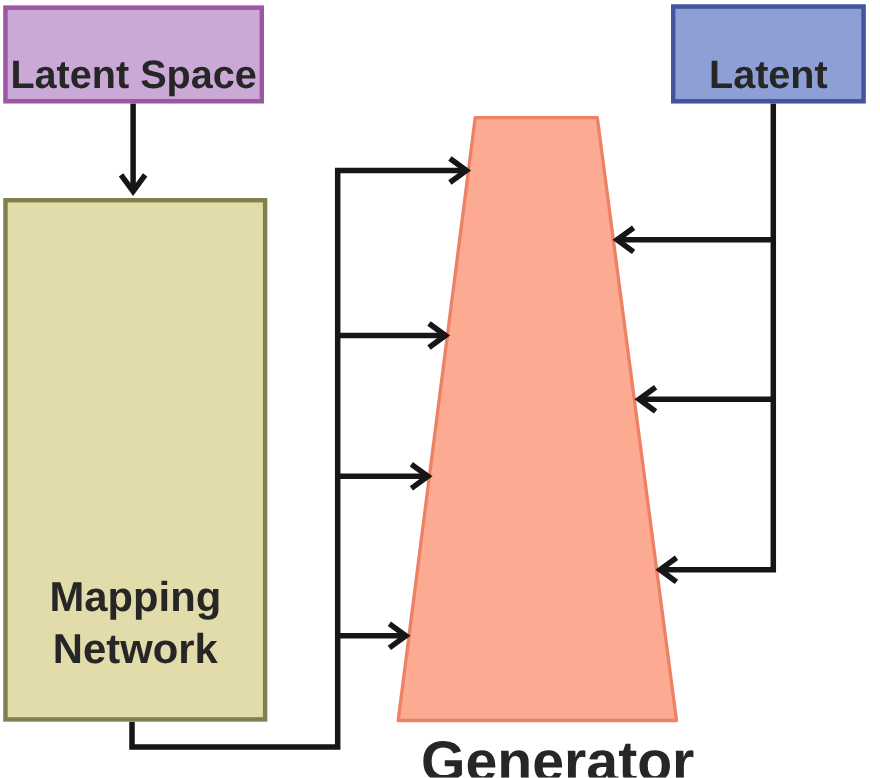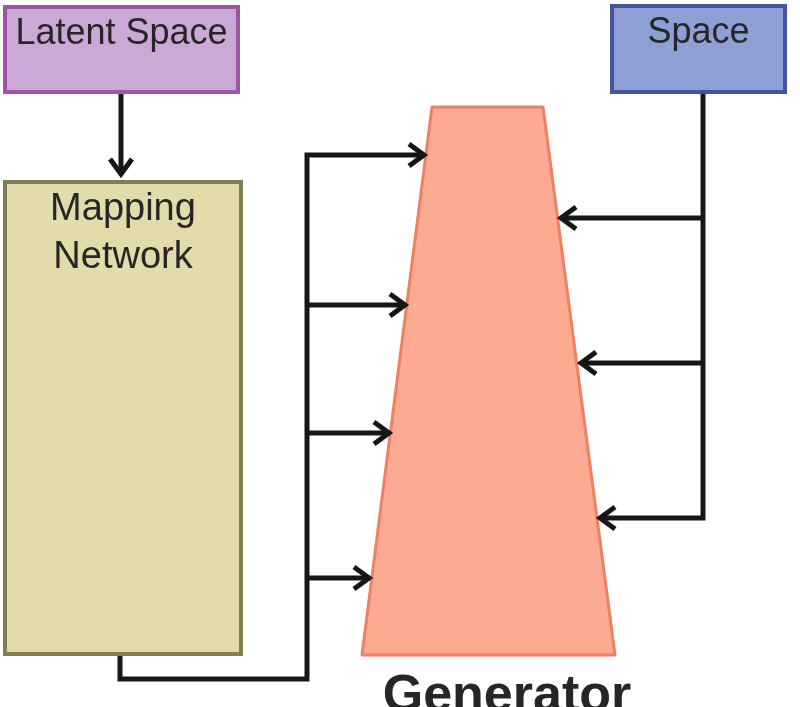--- a/index.html
+++ b/index.html
@@ -18,24 +18,24 @@
   #wires {
     position: absolute;
     left: 0;
     top: 0;
     z-index: 1;
   }
   .node {
     position: absolute;
     box-sizing: border-box;
     display: flex;
-    align-items: flex-start;
+    align-items: flex-end;
     justify-content: center;
     text-align: center;
-    font-weight: normal;
+    font-weight: bold;
     color: var(--text);
     z-index: 2;
     line-height: 1.25;
   }
   .node-latent {
     left: 3px; top: 5px; width: 237px; height: 89px;
     background: var(--latent-fill);
     border: 4px solid var(--latent-stroke);
     font-size: 36px;
   }
@@ -43,21 +43,21 @@
     left: 610px; top: 4px; width: 177px; height: 90px;
     background: var(--noise-fill);
     border: 4px solid var(--noise-stroke);
     font-size: 36px;
   }
   .node-mapping {
     left: 3px; top: 180px; width: 240px; height: 476px;
     background: var(--mapping-fill);
     border: 4px solid var(--mapping-stroke);
     font-size: 38px;
-    padding: 0 14px 25px 14px;
+    padding: 0 14px 37px 14px;
   }
   .generator-label {
     position: absolute;
     left: 357px; top: 663px; width: 300px;
     text-align: center;
     font-weight: bold;
     font-size: 52px;
     color: var(--text);
     z-index: 2;
   }
@@ -106,21 +106,21 @@
 
     <line class="wire" x1="705" y1="218" x2="561" y2="218" marker-end="url(#arrow)"></line>
     <line class="wire" x1="705" y1="363" x2="581" y2="363" marker-end="url(#arrow)"></line>
   </svg>
 
   <div class="node node-latent">
     <span>Latent Space</span>
   </div>
 
   <div class="node node-noise">
-    <span>Space</span>
+    <span>Latent</span>
   </div>
 
   <div class="node node-mapping">
     <span>Mapping Network</span>
   </div>
 
   <div class="generator-label">Generator</div>
 
 </div>
 

